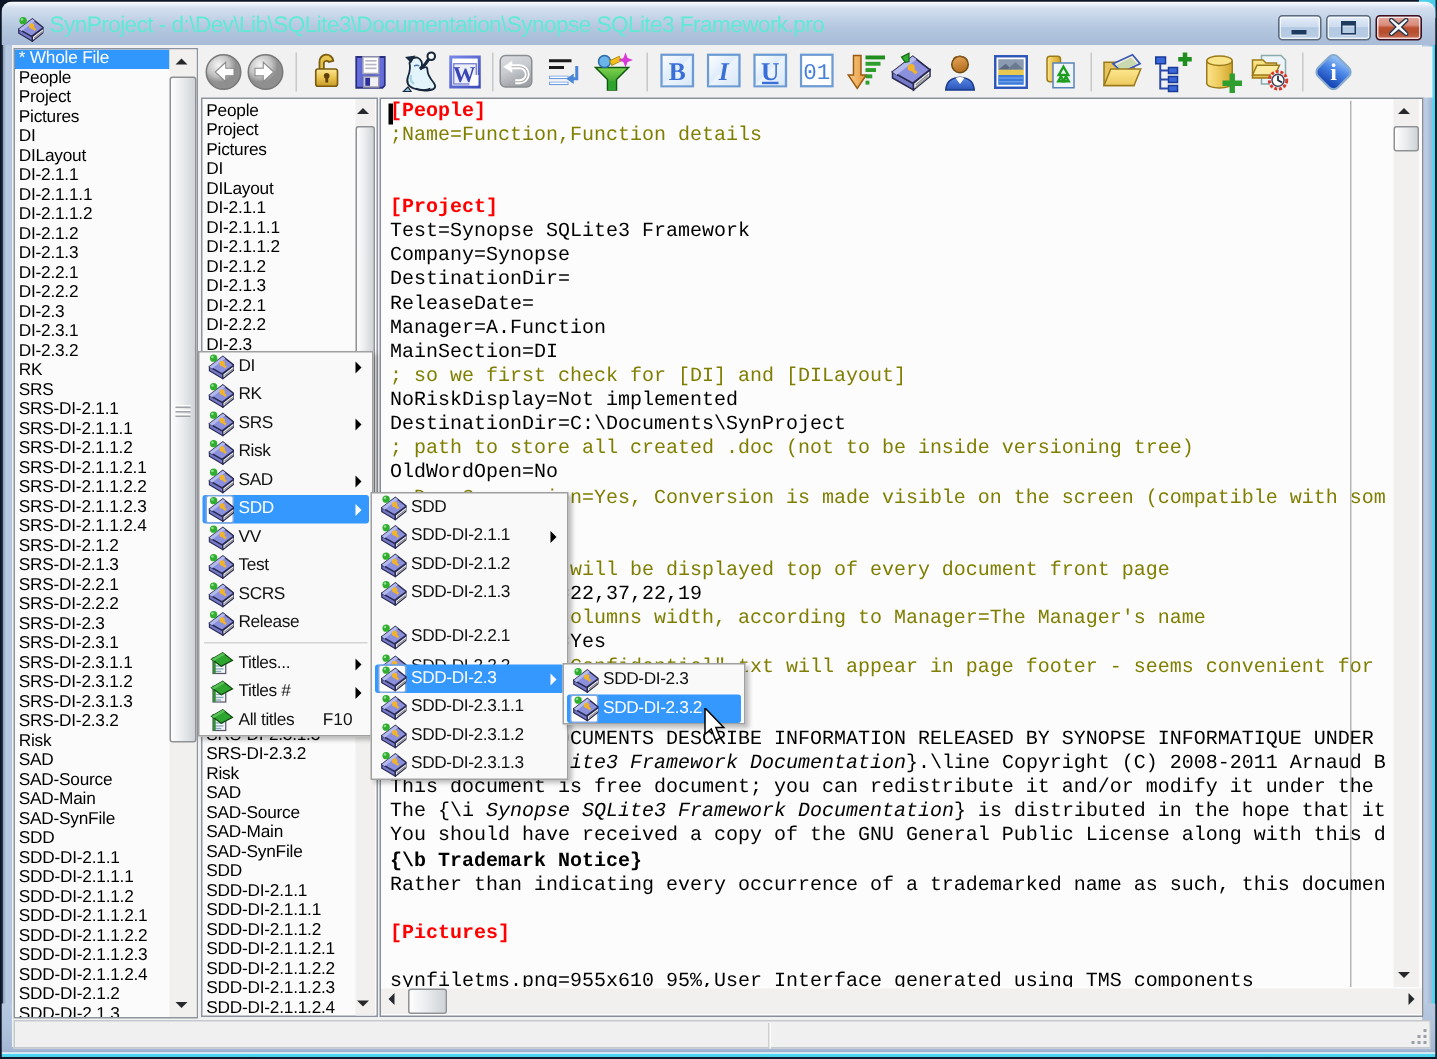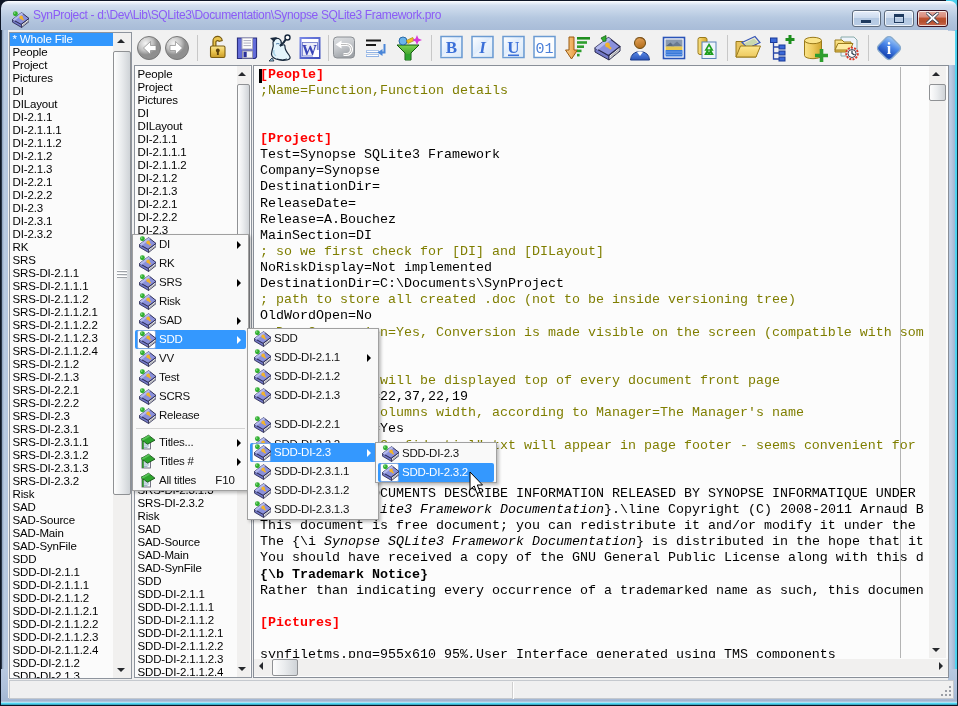--- a/index.html
+++ b/index.html
@@ -7,21 +7,21 @@
 #win{position:absolute;left:0;top:0;width:958px;height:706px;font-family:"Liberation Sans",sans-serif;}
 .abs{position:absolute;}
 #tl-bg{left:0;top:0;width:14px;height:14px;background:#0d1626;}
 #tr-bg{left:946px;top:0;width:12px;height:12px;background:#49cfec;}
 #frame{left:1px;top:1px;width:956px;height:704px;border-radius:7px 7px 0 0;overflow:hidden;}
 #titlebar{left:0;top:0;width:956px;height:29px;background:linear-gradient(#ffffff 0%,#eef4fb 5%,#d3dfef 15%,#c3d3e7 38%,#b5c8e0 58%,#aec1db 80%,#a8bcd8 100%);}
 #brdL{left:0;top:29px;width:7px;height:668px;background:linear-gradient(90deg,#2a3646 0%,#2a3646 10%,#8fa3bf 18%,#b9cbe2 45%,#b3c5de);}
 #brdR{left:947px;top:29px;width:9px;height:668px;background:linear-gradient(90deg,#b3c5de,#bccde4 30%,#a9bdd8 62%,#a2b6d2 75%,#55d8f4 78%,#4ad0ee 95%,#1a2433 96%);}
 #brdB{left:0;top:668px;width:956px;height:36px;background:linear-gradient(#b7c9e1,#adc0da 55%,#a4b8d4 85%,#9db1cd 90%,#e8f4fa 91%,#d8eef8 92.5%,#52d7f3 94%,#49cfec 98.5%,#1a2433 99%);}
 #client{left:7px;top:29px;width:940px;height:668px;background:#f0f0f0;}
-#ttext{left:32px;top:7px;font-size:12px;letter-spacing:-0.35px;color:#8b5cf6;white-space:pre;}
+#ttext{left:32px;top:7px;font-size:15px;letter-spacing:-0.35px;color:#5eead4;white-space:pre;}
 .capbtn{top:9px;height:17px;border-radius:3px;border:1px solid #5e6c7e;box-shadow:inset 0 0 0 1px rgba(255,255,255,.75);}
 #btnmin{left:851px;width:29px;background:linear-gradient(#e6eefa 0%,#ccdbee 45%,#b3c8e2 50%,#b9cde5 100%);}
 #btnmax{left:883px;width:30px;background:linear-gradient(#e6eefa 0%,#ccdbee 45%,#b3c8e2 50%,#b9cde5 100%);}
 #btncls{left:916px;width:31px;border-color:#3c1020;background:linear-gradient(#e3a99e 0%,#d98d7c 38%,#bc5130 50%,#b54f2e 70%,#c96a52 100%);}
 .glyph{position:absolute;}
 #toolbar{left:124px;top:1px;width:823px;height:34px;background:#f1f1f1;}
 .tsep{position:absolute;top:4px;width:1px;height:26px;background:#c8c8c8;}
 .ticon{position:absolute;}
 .lb{background:#fbfbfb;border:1px solid #8e949d;}
 #lb1{left:1px;top:2px;width:123px;height:647px;}
@@ -471,21 +471,21 @@
     <div class="abs" id="ed">
           <div id="edtxt">
             <div style="position:absolute;left:645px;top:0;width:1px;height:591px;background:#b4b4b4"></div>
             <div class="el red" style="top:-0.5px">[People]</div>
 <div class="el ol" style="top:15.6px">;Name=Function,Function details</div>
 <div class="el red" style="top:64.0px">[Project]</div>
 <div class="el" style="top:80.1px">Test=Synopse SQLite3 Framework</div>
 <div class="el" style="top:96.3px">Company=Synopse</div>
 <div class="el" style="top:112.4px">DestinationDir=</div>
 <div class="el" style="top:128.5px">ReleaseDate=</div>
-<div class="el" style="top:144.7px">Release=A.Bouchez</div>
+<div class="el" style="top:144.7px">Manager=A.Function</div>
 <div class="el" style="top:160.8px">MainSection=DI</div>
 <div class="el ol" style="top:176.9px">; so we first check for [DI] and [DILayout]</div>
 <div class="el" style="top:193.1px">NoRiskDisplay=Not implemented</div>
 <div class="el" style="top:209.2px">DestinationDir=C:\Documents\SynProject</div>
 <div class="el ol" style="top:225.3px">; path to store all created .doc (not to be inside versioning tree)</div>
 <div class="el" style="top:241.4px">OldWordOpen=No</div>
 <div class="el ol" style="top:257.6px">; DocsConversion=Yes, Conversion is made visible on the screen (compatible with som</div>
 <div class="el red" style="top:289.8px">[DILayout]</div>
 <div class="el ol" style="top:306.0px">; the pictures will be displayed top of every document front page</div>
 <div class="el" style="top:322.1px">HeaderColumns2=22,37,22,19</div>

